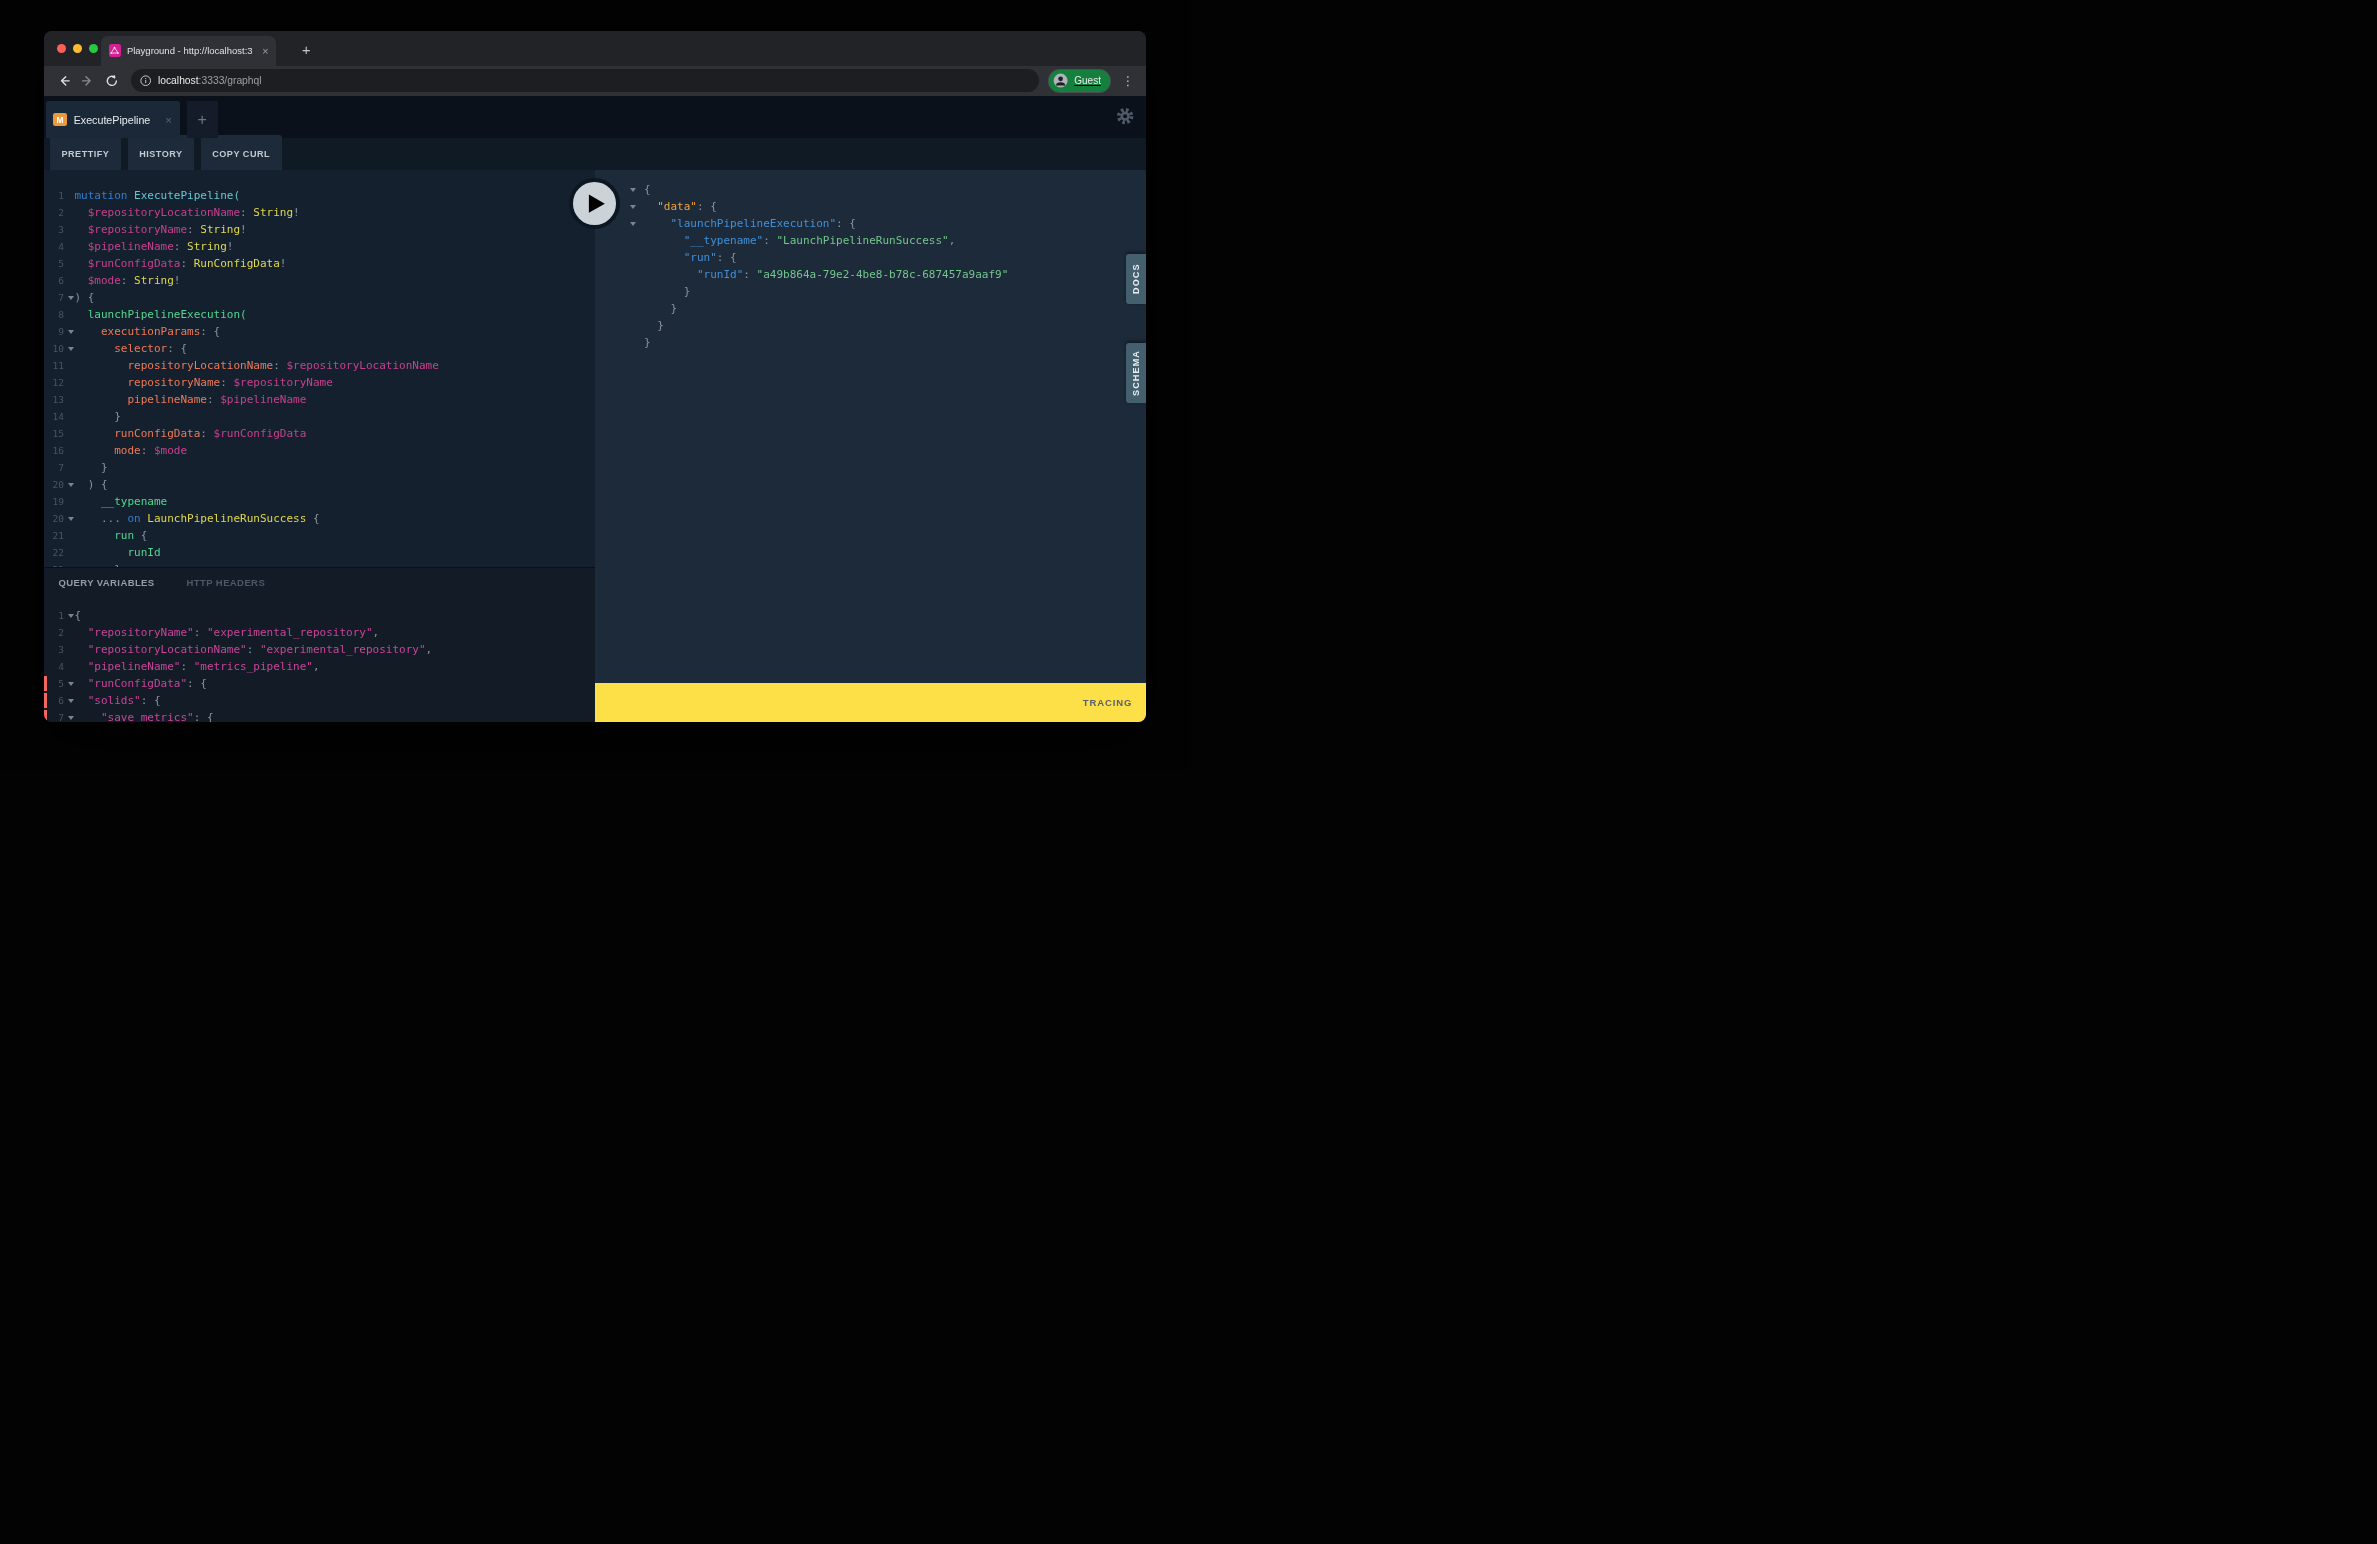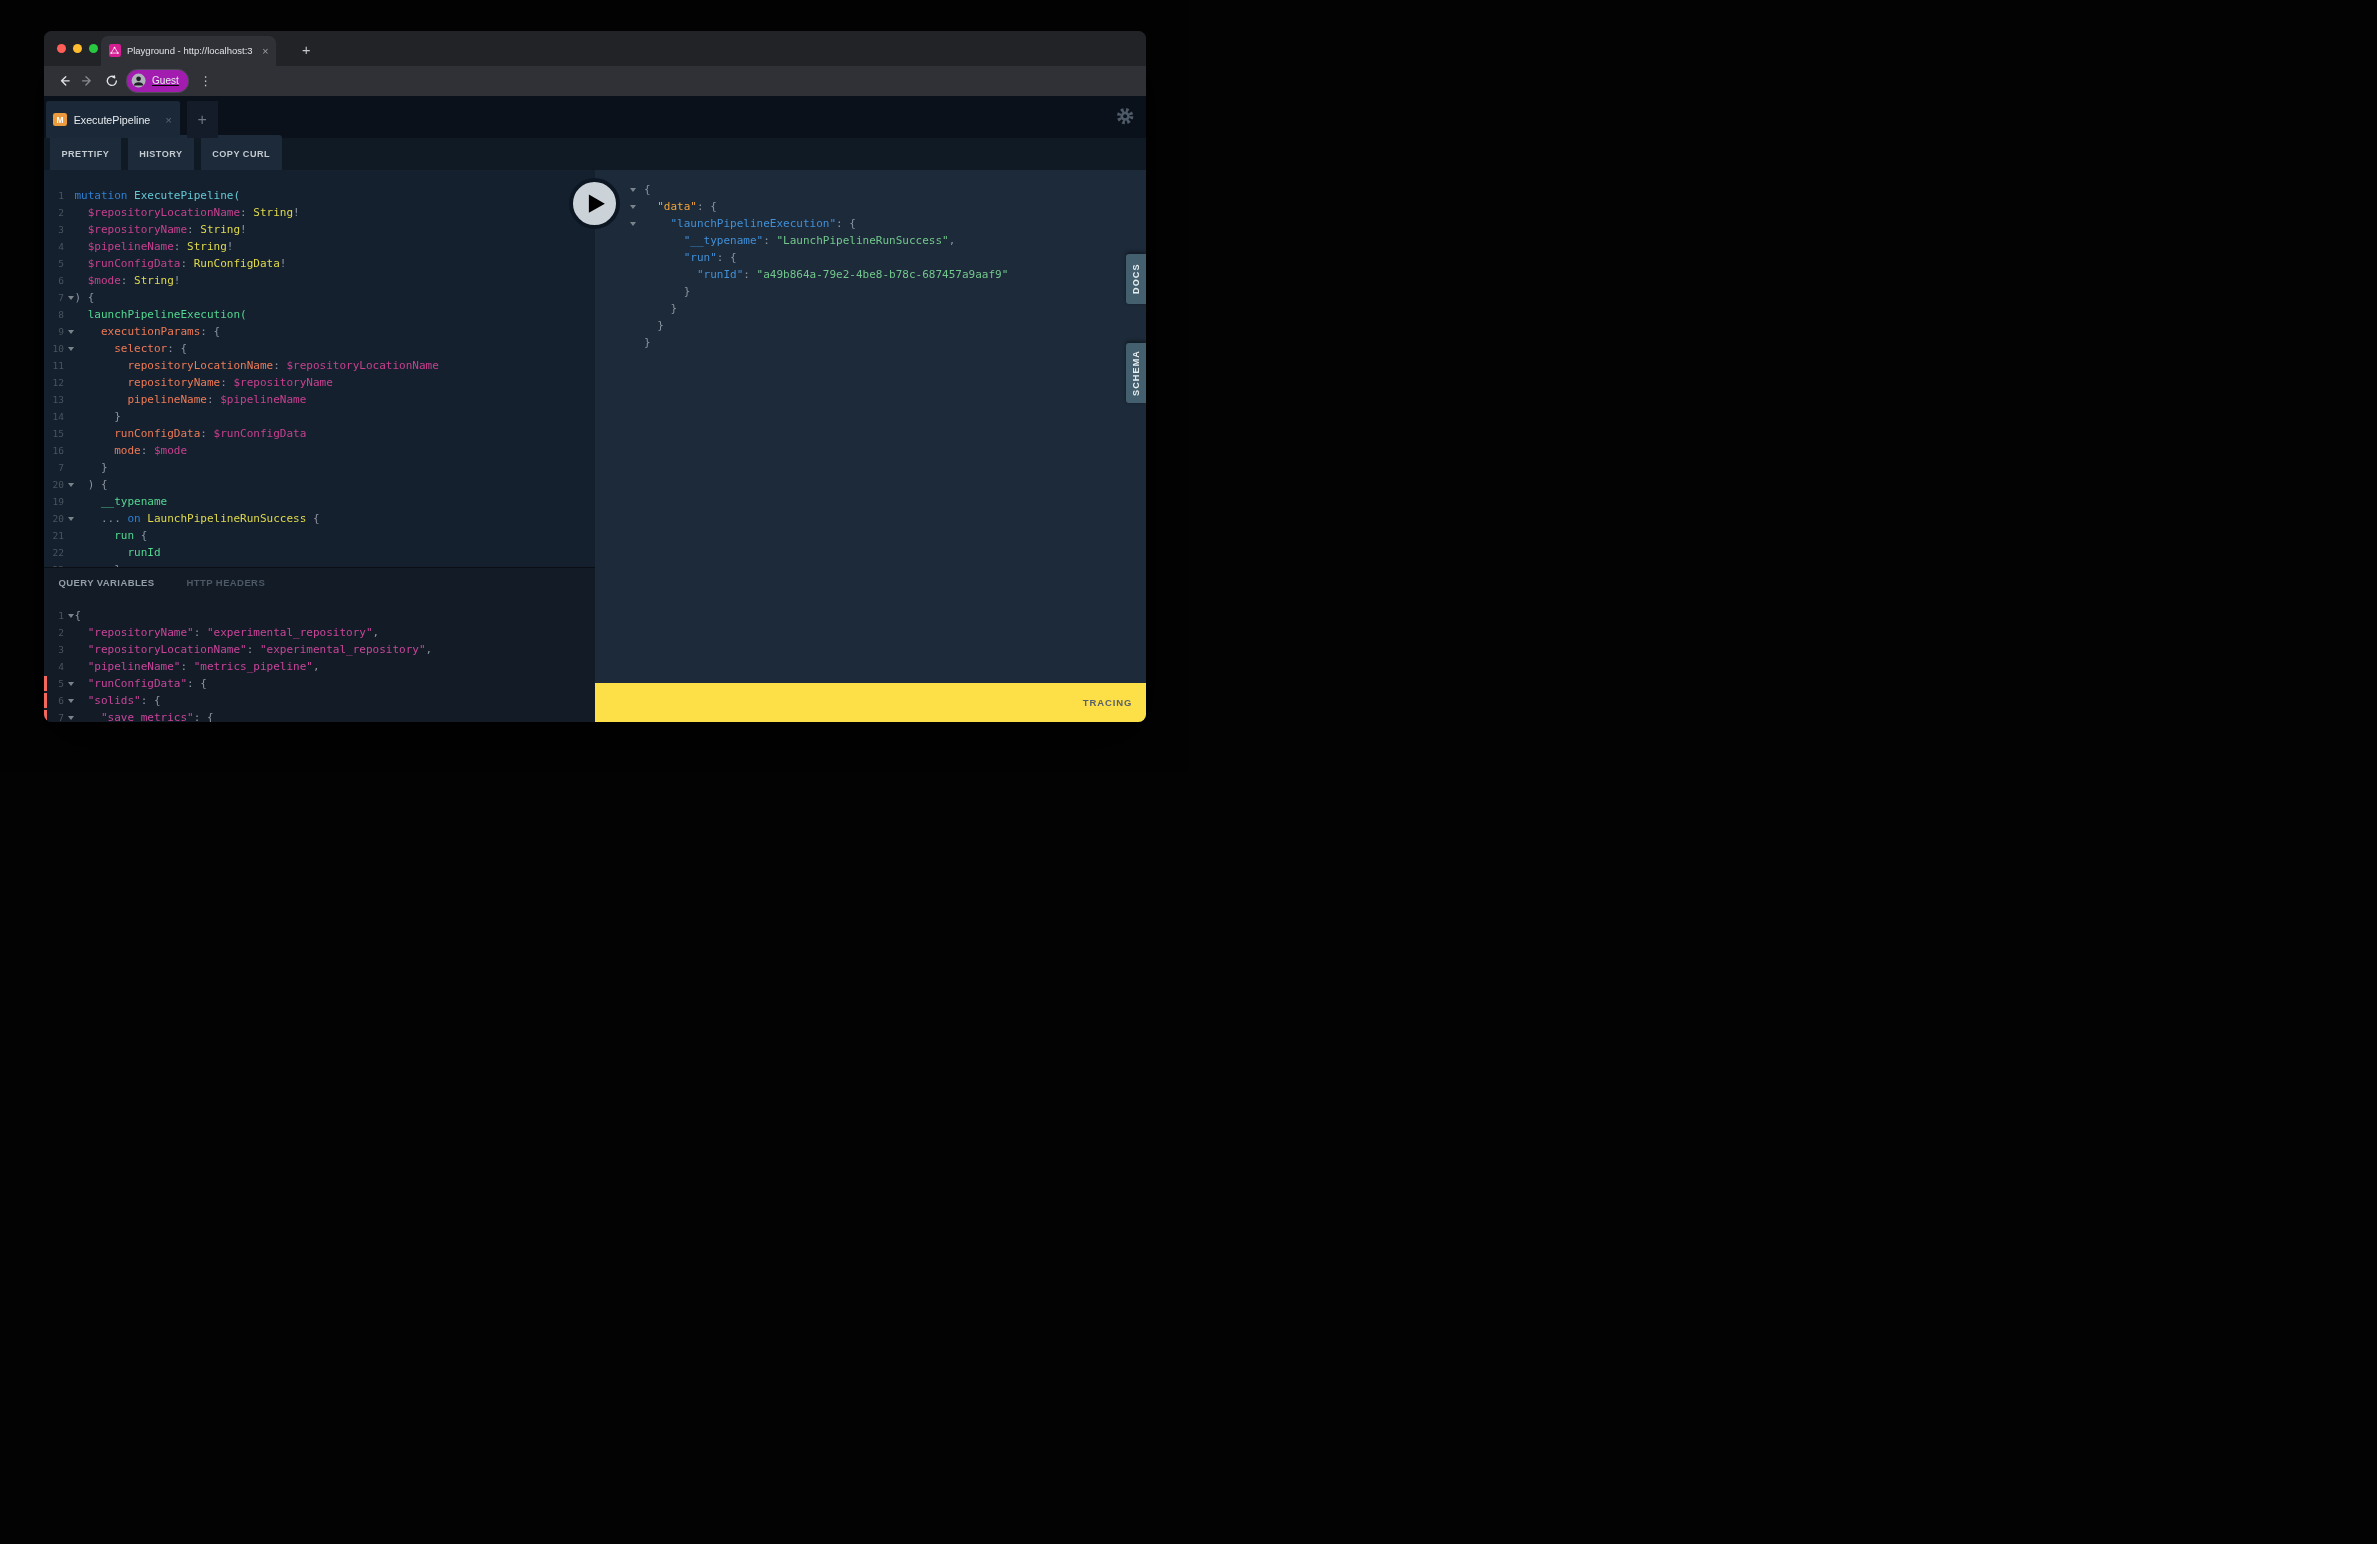--- a/index.html
+++ b/index.html
@@ -20,21 +20,21 @@
   .btab-title{font-size:9.5px;color:#dee1e5;white-space:nowrap;overflow:hidden;flex:1;}
   .btab-close{color:#9aa0a6;font-size:10.7px;flex:none;cursor:default;}
   .newtab{position:absolute;left:253px;top:10px;width:18.3px;height:18.3px;color:#c6c8cc;font-size:14.5px;
           font-weight:300;display:flex;align-items:center;justify-content:center;}
   .toolbar{height:30.5px;background:#303136;display:flex;align-items:center;padding:0 9.1px;gap:3px;flex:none;}
   .navbtn{width:21.3px;height:21.3px;display:flex;align-items:center;justify-content:center;flex:none;}
   .urlpill{flex:1;height:23px;margin:0 6.1px 0 4.6px;background:#1d1e21;border-radius:11.4px;display:flex;
            align-items:center;padding:0 9.1px;gap:6.9px;}
   .url-text{font-size:10.3px;white-space:nowrap;}
   .url-host{color:#e8eaed}.url-rest{color:#9aa0a6}
-  .guest{height:22px;background:#a21caf;border:0.8px solid #4a4d52;border-radius:11.4px;display:flex;
+  .guest{height:22px;background:#15803d;border:0.8px solid #4a4d52;border-radius:11.4px;display:flex;
          align-items:center;gap:6.1px;padding:0 9.1px 0 3.8px;flex:none;text-decoration:underline;}
   .guest-label{font-size:10px;color:#e8eaed;}
   .kebab{width:18.3px;height:21.3px;display:flex;align-items:center;justify-content:center;color:#c6c8cc;
          font-size:12.2px;letter-spacing:0;flex:none;margin-left:4.6px;}
 
   
   .app{flex:1;background:#0b111a;display:flex;flex-direction:column;position:relative;min-height:0;}
   .app-header{height:42px;position:relative;flex:none;}
   .session-tab{position:absolute;left:1.5px;bottom:0;height:37px;width:134px;background:#1a2837;
                border-radius:2.3px 2.3px 0 0;display:flex;align-items:center;gap:6.9px;padding:0 7.6px;box-sizing:border-box;}
@@ -132,20 +132,28 @@
         <svg width="13.7" height="13.7" viewBox="0 0 18 18">
             <path d="M6.5 3.5 L12 9 L6.5 14.5 M12 9 H2" stroke="#85898e" stroke-width="1.8" fill="none" stroke-linecap="round" stroke-linejoin="round"></path>
           </svg>
       </span>
       <span class="navbtn">
         <svg width="13.7" height="13.7" viewBox="0 0 18 18">
           <path d="M15 9 a6 6 0 1 1 -2.2-4.65" stroke="#dfe1e5" stroke-width="1.8" fill="none" stroke-linecap="round"></path>
           <polygon points="13.2,1.2 13.2,6.2 8.6,4.1" fill="#dfe1e5"></polygon>
         </svg>
       </span>
+      <div class="urlpill">
+        <svg width="11.4" height="11.4" viewBox="0 0 16 16">
+          <circle cx="8" cy="8" r="6.8" fill="none" stroke="#c6c8cc" stroke-width="1.4"></circle>
+          <rect x="7.3" y="7" width="1.4" height="4.4" fill="#c6c8cc"></rect>
+          <rect x="7.3" y="4.3" width="1.4" height="1.5" fill="#c6c8cc"></rect>
+        </svg>
+        <span class="url-text"><span class="url-host">localhost</span><span class="url-rest">:3333/graphql</span></span>
+      </div>
       <div class="guest">
         <svg width="15.2" height="15.2" viewBox="0 0 20 20">
           <circle cx="10" cy="10" r="9.2" fill="#aeb3ba"></circle>
           <circle cx="10" cy="7.6" r="3.1" fill="#1e1f23"></circle>
           <path d="M3.6 16.4 a6.5 5 0 0 1 12.8 0 Z" fill="#1e1f23"></path>
         </svg>
         <span class="guest-label">Guest</span>
       </div>
       <div class="kebab">⋮</div>
     </div>

